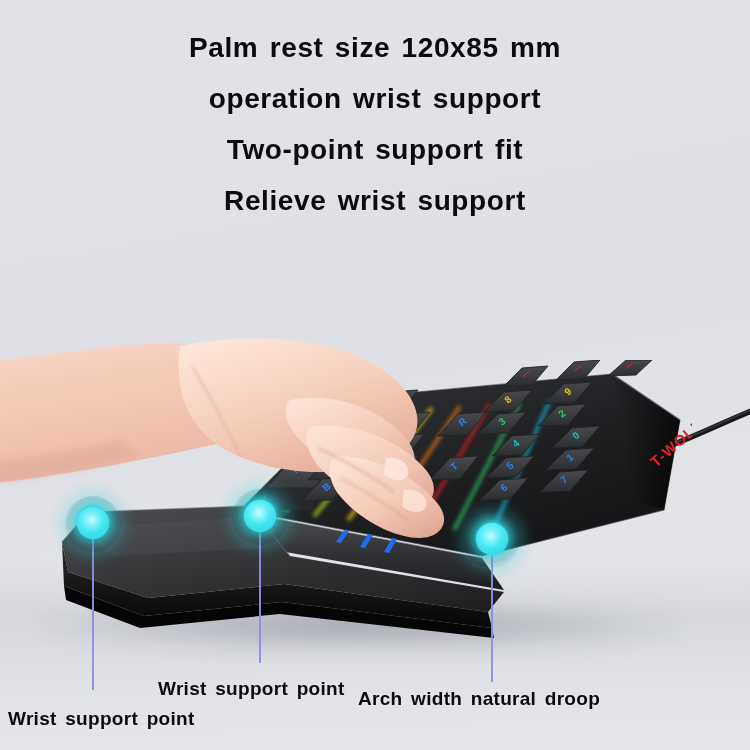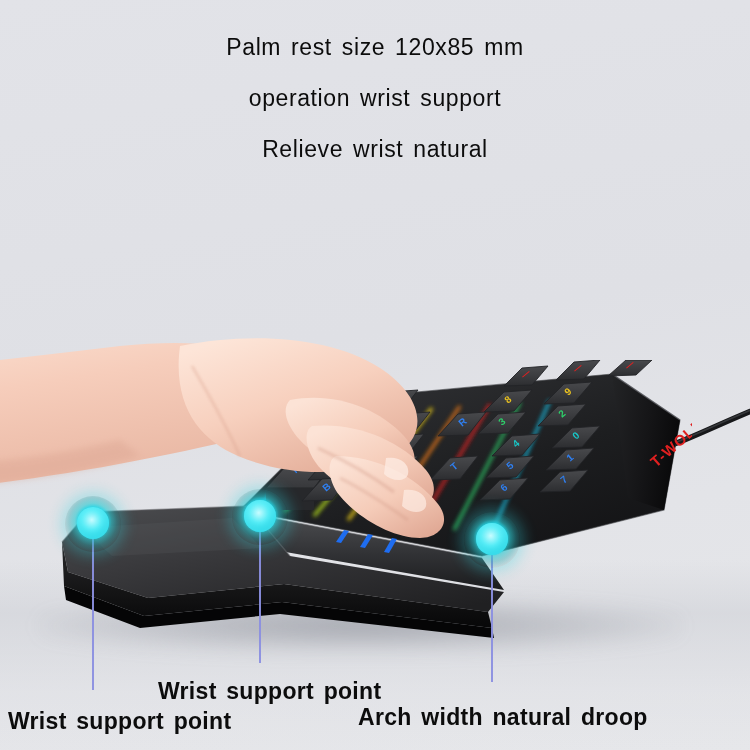--- a/index.html
+++ b/index.html
@@ -8,22 +8,22 @@
     font-family:"Liberation Sans","DejaVu Sans",sans-serif;
     background:#e1e2e7;
   }
   #stage{position:relative;width:750px;height:750px;overflow:hidden;
     background:linear-gradient(170deg,#e2e3e8 0%,#dfe0e5 45%,#e3e4e8 70%,#e6e7ea 100%);}
 
   
   .headline{position:absolute;left:0;top:22px;width:750px;text-align:center;
     z-index:40;pointer-events:none;}
   .headline .ln{
-    display:block;color:#0c0c0c;font-weight:400;
-    font-size:23px;line-height:51px;letter-spacing:.6px;
+    display:block;color:#0c0c0c;font-weight:700;
+    font-size:28px;line-height:51px;letter-spacing:.6px;
     word-spacing:3px;white-space:nowrap;
   }
 
   
   .surface{position:absolute;left:0;top:560px;width:750px;height:190px;
     background:linear-gradient(180deg,rgba(205,207,213,.0) 0%,rgba(206,208,214,.55) 28%,rgba(222,223,228,.35) 70%,rgba(228,229,233,0) 100%);}
   .dropshadow{position:absolute;left:40px;top:600px;width:640px;height:52px;
     background:radial-gradient(ellipse at 50% 50%,rgba(92,96,108,.42) 0%,rgba(120,124,134,.18) 55%,rgba(160,163,172,0) 78%);
     filter:blur(9px);}
 
@@ -49,32 +49,33 @@
     box-shadow:0 0 14px 4px rgba(50,215,228,.32);}
   .marker::after{content:"";position:absolute;left:12px;top:11px;width:32px;height:32px;
     border-radius:50%;
     background:radial-gradient(circle at 46% 40%,#c9fcff 0%,#55ecf6 38%,#17cfe0 70%,#11bed0 100%);
     box-shadow:0 0 8px 2px rgba(120,245,255,.55) inset;}
 
   
   .lead{position:absolute;width:1.6px;background:#8b8fe0;z-index:33;opacity:.95;}
 
   
-  .lab{position:absolute;color:#0c0c0c;font-weight:700;font-size:23px;
+  .lab{position:absolute;color:#0c0c0c;font-weight:700;font-size:19px;
     letter-spacing:.3px;word-spacing:3px;white-space:nowrap;z-index:45;}
 </style>
 </head>
 <body>
 
 <div id="stage">
 
   <div class="headline">
     <span class="ln">Palm rest size 120x85 mm</span>
     <span class="ln">operation wrist support</span>
-    <span class="ln">Relieve wrist natural</span>
+    <span class="ln">Two-point support fit</span>
+    <span class="ln">Relieve wrist support</span>
   </div>
 
   <div class="surface"></div>
   <div class="dropshadow"></div>
 
   <svg class="cable" viewBox="0 0 118 60">
     <path d="M2 52 C 30 44, 58 28, 118 4" stroke="#17181a" stroke-width="5.5" fill="none" stroke-linecap="round"></path>
     <path d="M2 51 C 30 43, 58 27, 118 3" stroke="#3c3e42" stroke-width="1.6" fill="none" stroke-linecap="round" opacity=".85"></path>
   </svg>
 
@@ -339,15 +340,15 @@
   <div class="lead" style="left:92px; top:530px; height:160px;"></div>
   <div class="lead" style="left:259px;top:523px; height:140px;"></div>
   <div class="lead" style="left:491px;top:546px; height:136px;"></div>
 
   <div class="marker" style="left:93px; top:524px;"></div>
   <div class="marker" style="left:260px;top:517px;"></div>
   <div class="marker" style="left:492px;top:540px;"></div>
 
   <div class="lab" style="left:8px;  top:708px;">Wrist support point</div>
   <div class="lab" style="left:158px;top:678px;">Wrist support point</div>
-  <div class="lab" style="left:358px;top:704px;">Arch width natural droop</div>
+  <div class="lab" style="left:358px;top:688px;">Arch width natural droop</div>
 
 </div>
 
 </body></html>

